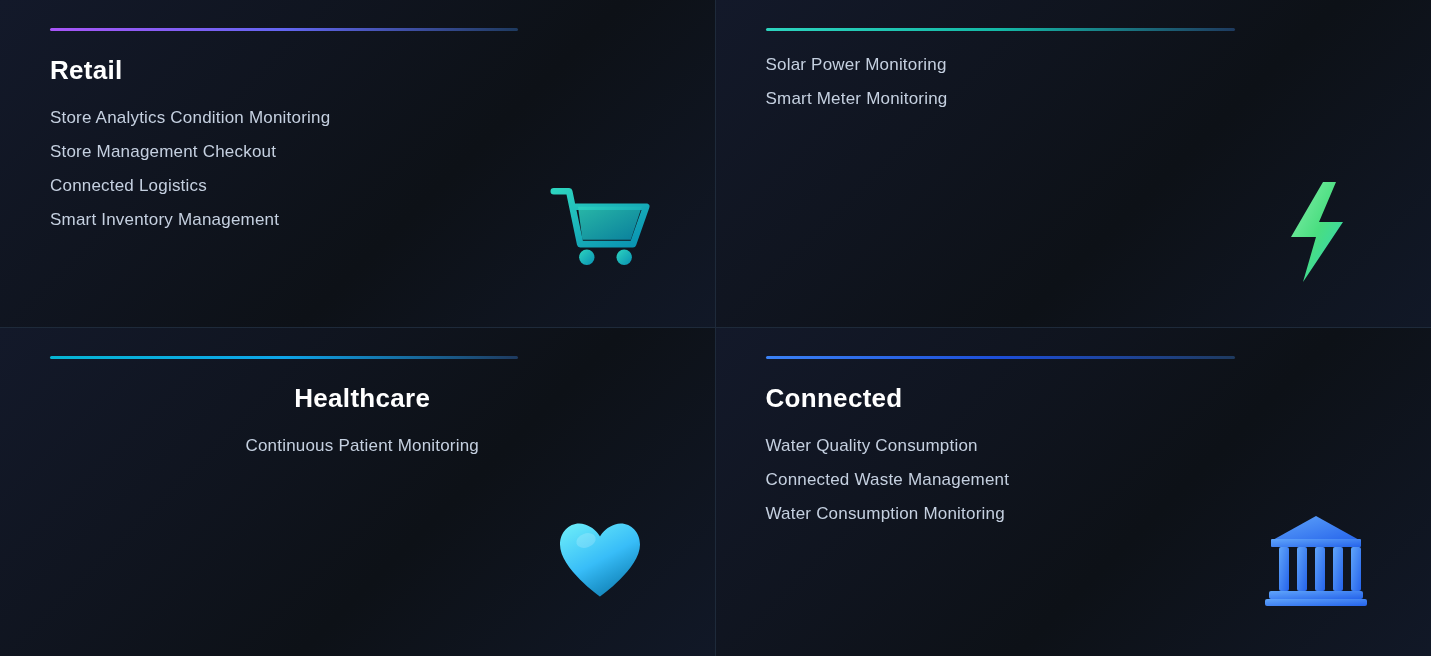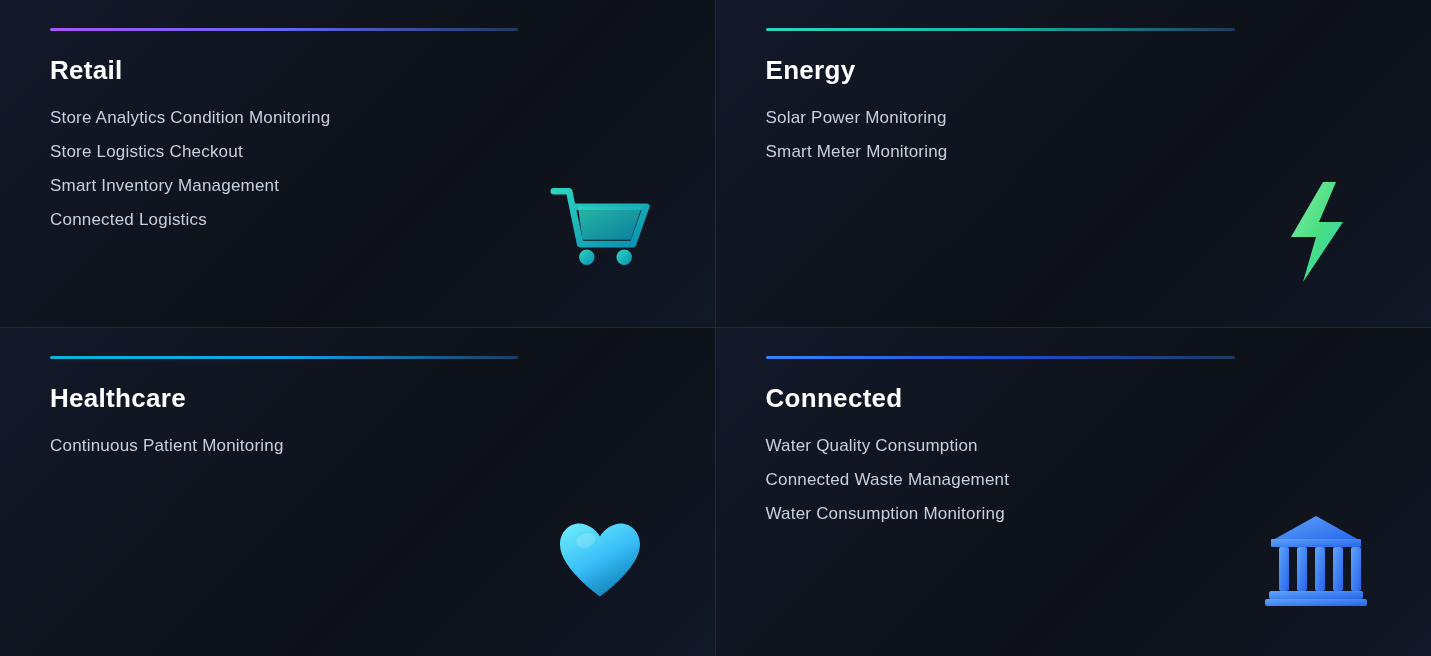--- a/index.html
+++ b/index.html
@@ -114,34 +114,35 @@
     
     .quadrant.retail {
       border-right: 1px solid #1e2a3a;
       border-bottom: 1px solid #1e2a3a;
     }
     .quadrant.energy {
       border-bottom: 1px solid #1e2a3a;
     }
     .quadrant.healthcare {
       border-right: 1px solid #1e2a3a;
+      text-align: center;
     }
   </style>
 </head>
 <body>
 
 <div class="page-wrapper">
 
   <div class="quadrant retail">
     <h2 class="quadrant-title">Retail</h2>
     <ul class="items-list">
       <li class="item-text">Store Analytics Condition Monitoring</li>
-      <li class="item-text">Store Logistics Checkout</li>
+      <li class="item-text">Store Management Checkout</li>
+      <li class="item-text">Connected Logistics</li>
       <li class="item-text">Smart Inventory Management</li>
-      <li class="item-text">Connected Logistics</li>
     </ul>
     <div class="icon-container cart-icon">
       <svg viewBox="0 0 100 90" xmlns="http://www.w3.org/2000/svg">
         <defs>
           <linearGradient id="cartGrad" x1="0%" y1="0%" x2="100%" y2="100%">
             <stop offset="0%" style="stop-color:#2dd4bf;stop-opacity:1"></stop>
             <stop offset="100%" style="stop-color:#0891b2;stop-opacity:1"></stop>
           </linearGradient>
         </defs>
 
@@ -150,21 +151,20 @@
 
         <circle cx="38" cy="68" r="7" fill="url(#cartGrad)"></circle>
         <circle cx="72" cy="68" r="7" fill="url(#cartGrad)"></circle>
 
         <polyline points="8,8 22,8" stroke="url(#cartGrad)" stroke-width="6" stroke-linecap="round"></polyline>
       </svg>
     </div>
   </div>
 
   <div class="quadrant energy">
-    <h2 class="quadrant-title">Energy</h2>
     <ul class="items-list">
       <li class="item-text">Solar Power Monitoring</li>
       <li class="item-text">Smart Meter Monitoring</li>
     </ul>
     <div class="icon-container lightning-icon">
       <svg viewBox="0 0 70 110" xmlns="http://www.w3.org/2000/svg">
         <defs>
           <linearGradient id="lightGrad" x1="0%" y1="0%" x2="100%" y2="100%">
             <stop offset="0%" style="stop-color:#86efac;stop-opacity:1"></stop>
             <stop offset="50%" style="stop-color:#4ade80;stop-opacity:1"></stop>

